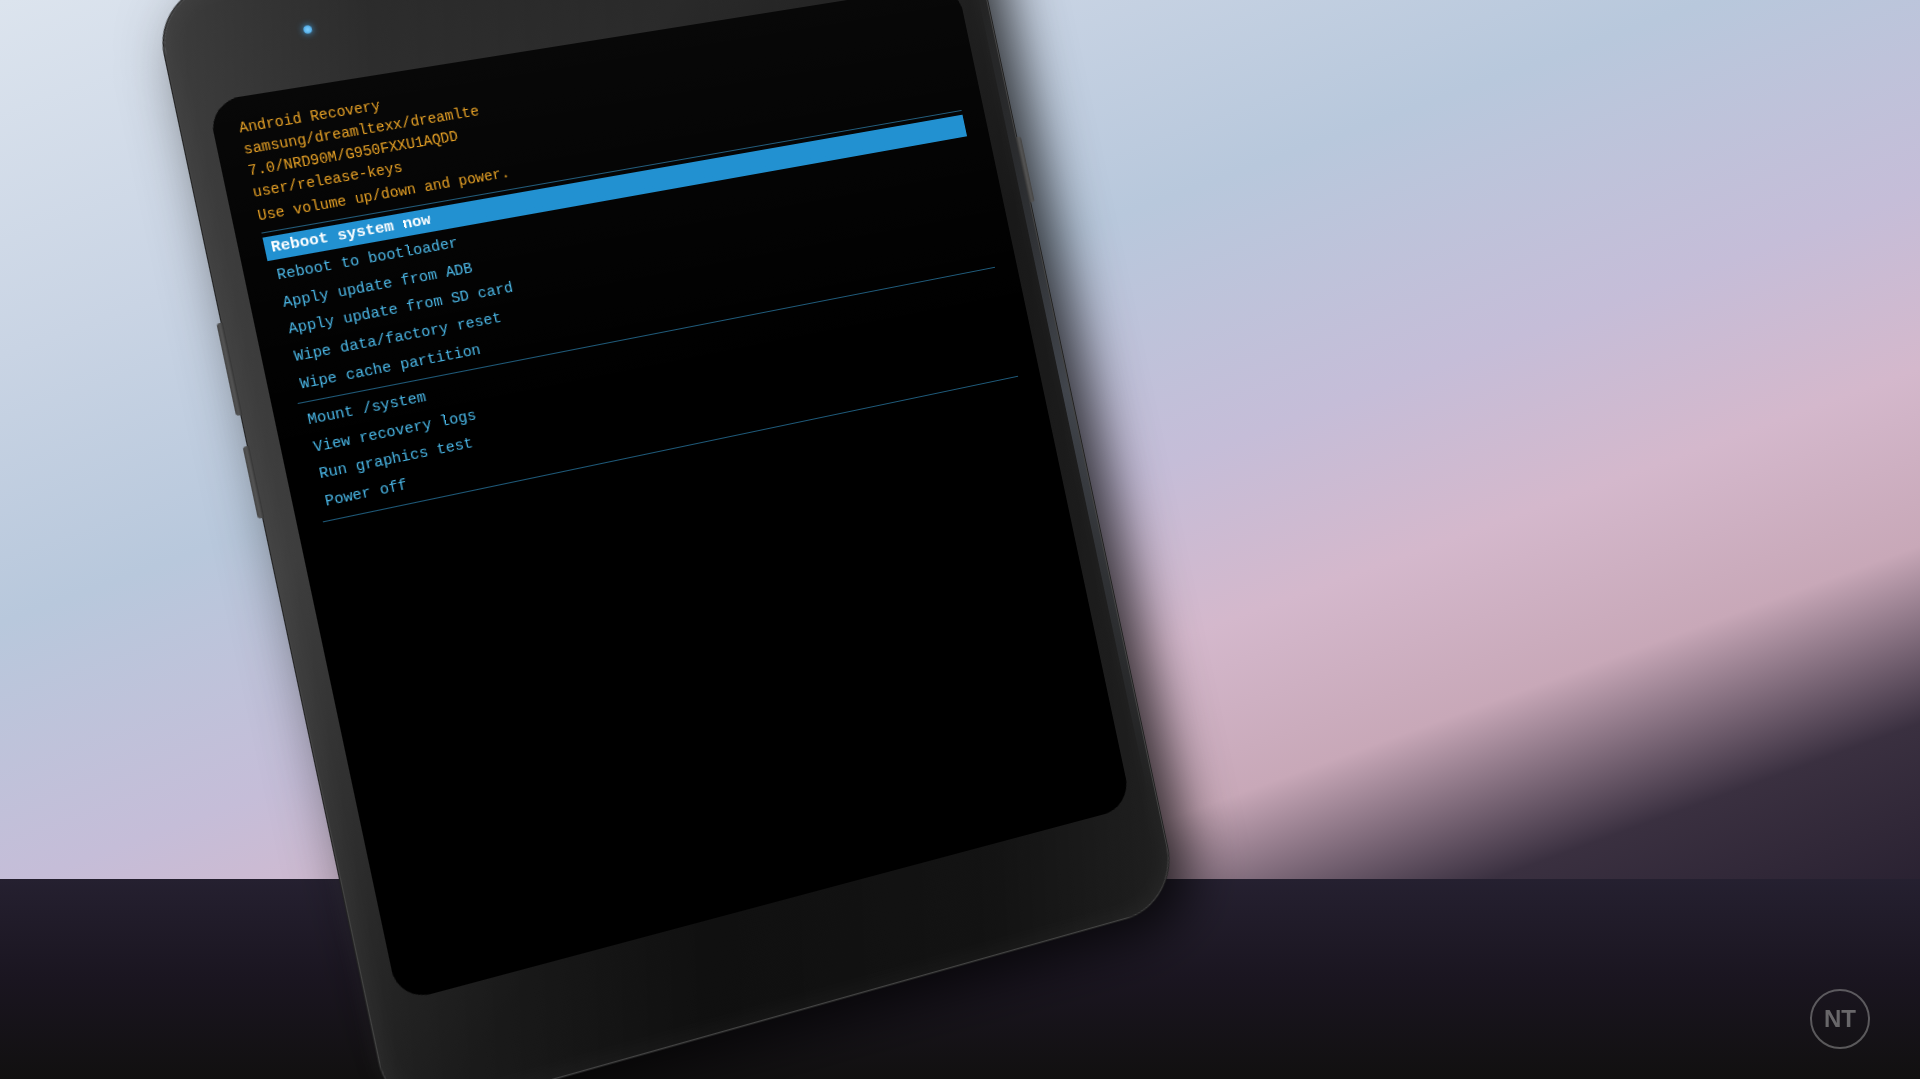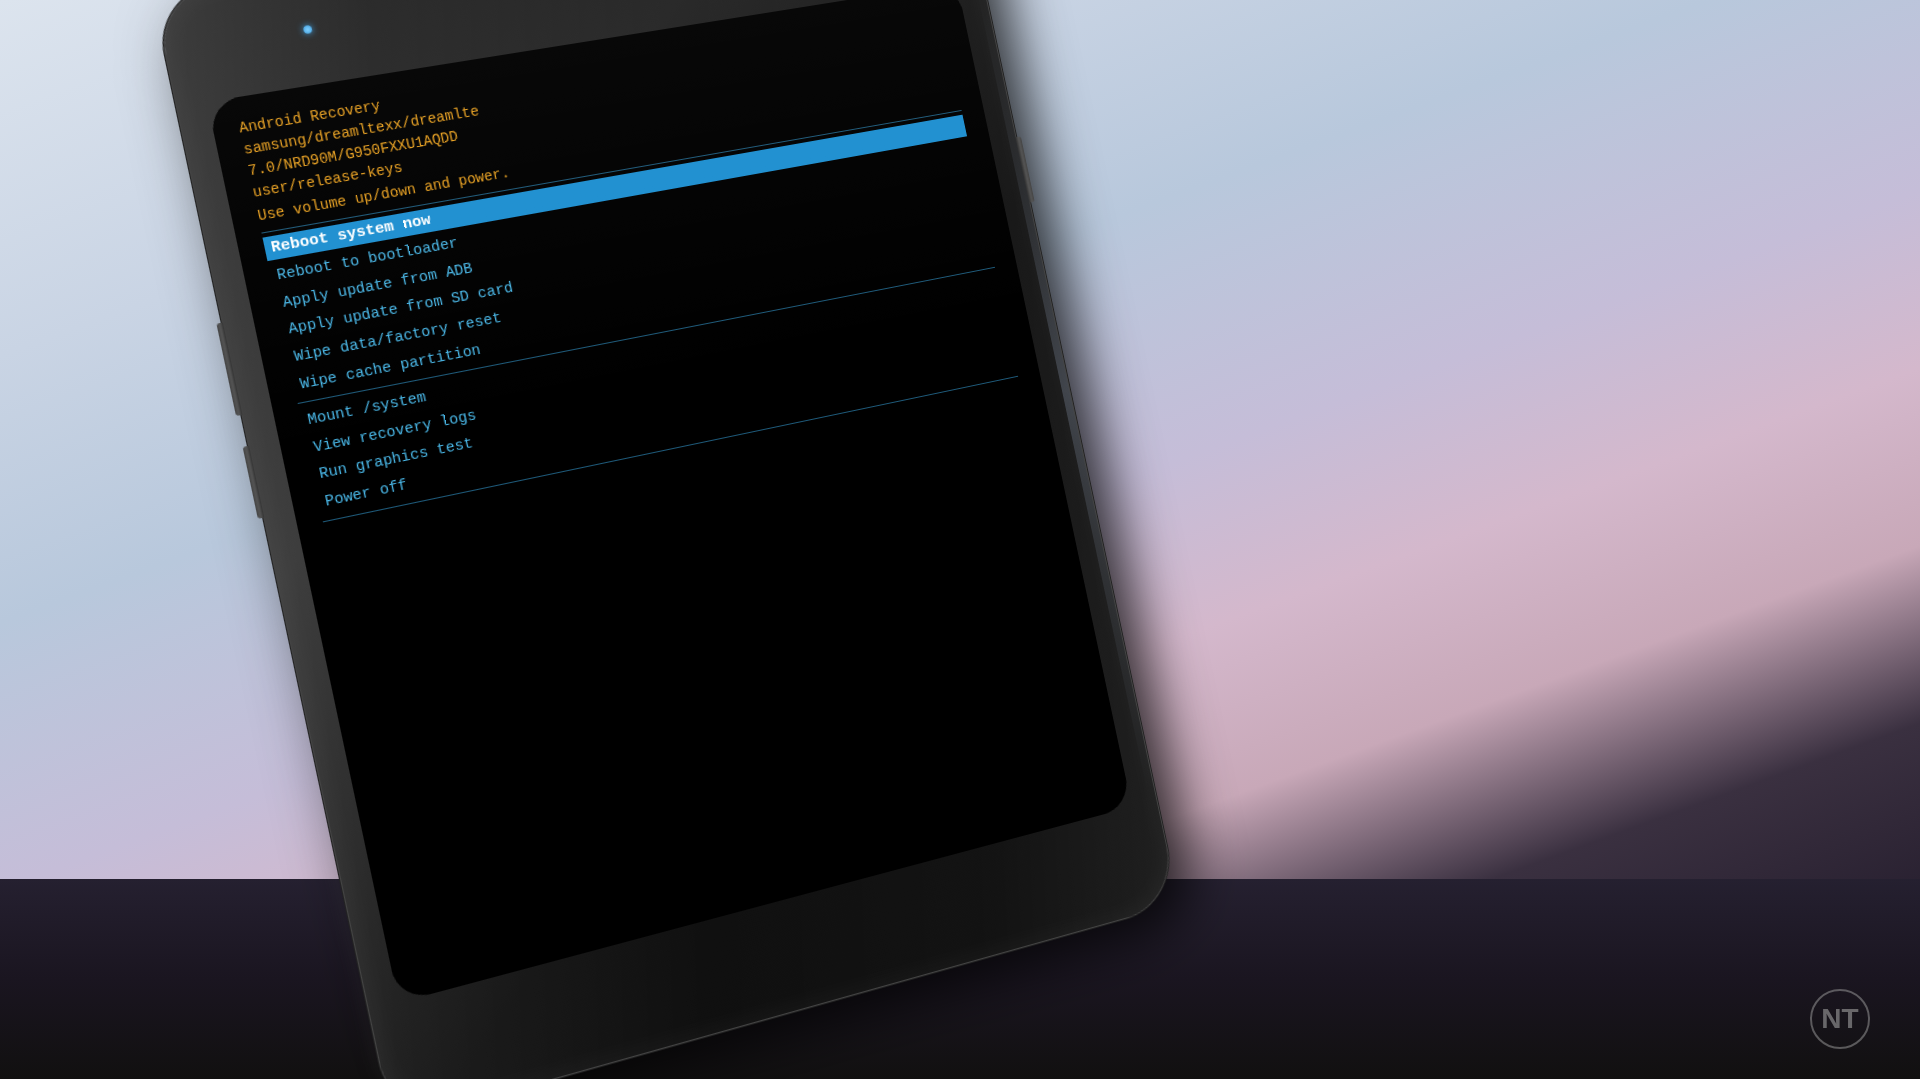--- a/index.html
+++ b/index.html
@@ -190,21 +190,21 @@
       bottom: 30px;
       right: 50px;
       width: 60px;
       height: 60px;
       border: 2px solid rgba(160, 160, 160, 0.5);
       border-radius: 50%;
       display: flex;
       align-items: center;
       justify-content: center;
       color: rgba(160, 160, 160, 0.6);
-      font-size: 28px;
+      font-size: 24px;
       font-weight: bold;
       font-family: Arial, sans-serif;
     }
 
     
     .divider-line {
       border: none;
       border-top: 1px solid #1e5a7a;
       margin: 4px 0;
     }

